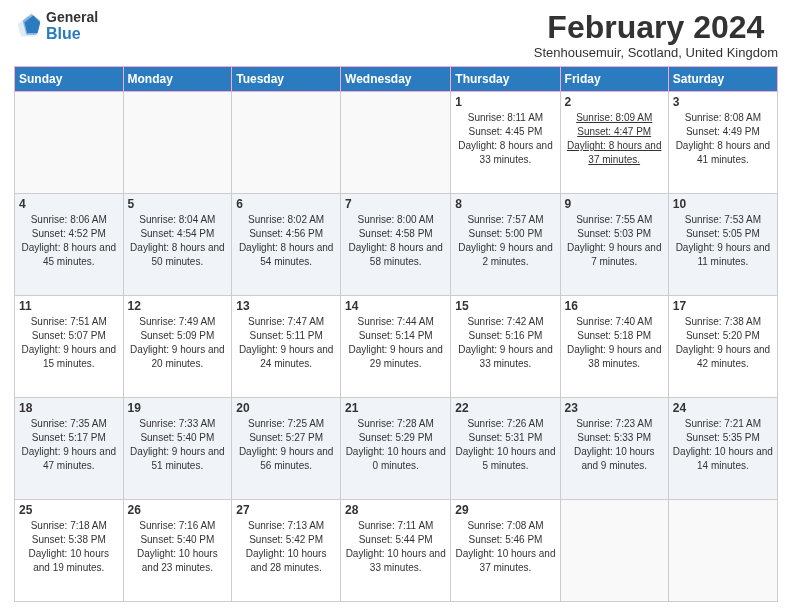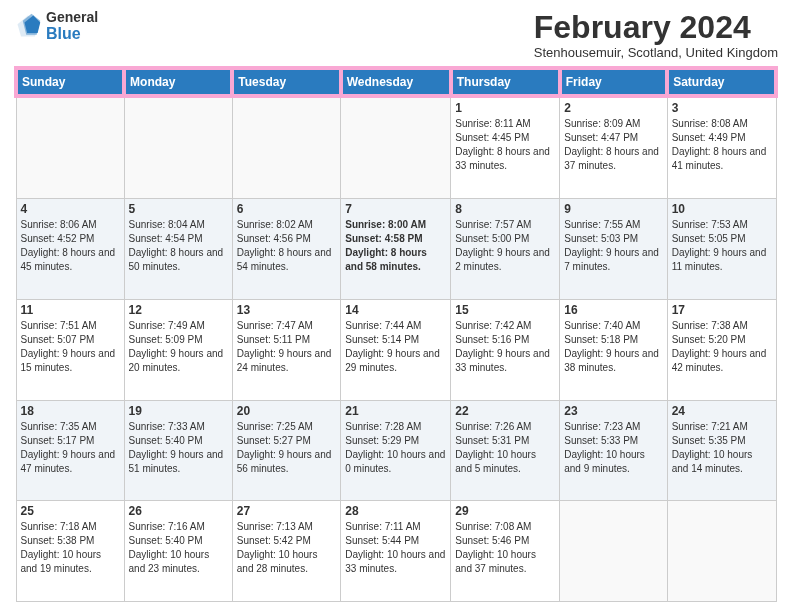--- a/index.html
+++ b/index.html
@@ -41,21 +41,21 @@
     .logo-blue {
       font-size: 16px;
       font-weight: bold;
       color: #2a7bbf;
     }
     .logo-icon {
       width: 28px;
       height: 28px;
     }
     .title-block {
-      text-align: left;
+      text-align: center;
     }
     .cal-title {
       font-size: 32px;
       font-weight: bold;
       color: #333;
       line-height: 1.1;
     }
     .cal-subtitle {
       font-size: 13px;
       color: #333;
@@ -66,21 +66,21 @@
       border-collapse: collapse;
       flex: 1;
     }
     .calendar-table thead tr th {
       background: #2a7bbf;
       color: #fff;
       font-size: 12px;
       font-weight: bold;
       padding: 5px 4px;
       text-align: left;
-      border: 4px solid #f9a8d4;
+      border: 1px solid #f9a8d4;
     }
     .calendar-table tbody tr td {
       border: 1px solid #ccc;
       vertical-align: top;
       padding: 3px 4px;
       font-size: 10px;
       color: #333;
       width: 113px;
       height: 78px;
       background: #fff;
@@ -97,20 +97,21 @@
     .day-num {
       font-weight: bold;
       font-size: 12px;
       display: block;
       margin-bottom: 2px;
     }
     .day-info {
       font-size: 10px;
       line-height: 1.4;
       color: #333;
+      text-align: center;
     }
   </style>
 </head>
 <body>
 
 <div class="page">
   <div class="header">
     <div class="logo">
       <svg class="logo-icon" viewBox="0 0 32 32">
         <polygon points="16,4 28,14 24,28 8,28 4,14" fill="#2a7bbf" opacity="0.15"></polygon>
@@ -147,21 +148,21 @@
           <td class="empty"></td>
           <td class="empty"></td>
           <td>
             <span class="day-num">1</span>
             <div class="day-info" style="white-space: pre-line;">Sunrise: 8:11 AM
 Sunset: 4:45 PM
 Daylight: 8 hours and 33 minutes.</div>
           </td>
           <td>
             <span class="day-num">2</span>
-            <div class="day-info" style="white-space: pre-line;">Sunrise: 8:09 AM
+            <div class="day-info" style="white-space: pre-line; text-decoration: underline;">Sunrise: 8:09 AM
 Sunset: 4:47 PM
 Daylight: 8 hours and 37 minutes.</div>
           </td>
           <td>
             <span class="day-num">3</span>
             <div class="day-info" style="white-space: pre-line;">Sunrise: 8:08 AM
 Sunset: 4:49 PM
 Daylight: 8 hours and 41 minutes.</div>
           </td>
         </tr>
@@ -179,21 +180,21 @@
 Daylight: 8 hours and 50 minutes.</div>
           </td>
           <td>
             <span class="day-num">6</span>
             <div class="day-info" style="white-space: pre-line;">Sunrise: 8:02 AM
 Sunset: 4:56 PM
 Daylight: 8 hours and 54 minutes.</div>
           </td>
           <td>
             <span class="day-num">7</span>
-            <div class="day-info" style="white-space: pre-line; font-weight: bold;">Sunrise: 8:00 AM
+            <div class="day-info" style="white-space: pre-line;">Sunrise: 8:00 AM
 Sunset: 4:58 PM
 Daylight: 8 hours and 58 minutes.</div>
           </td>
           <td>
             <span class="day-num">8</span>
             <div class="day-info" style="white-space: pre-line;">Sunrise: 7:57 AM
 Sunset: 5:00 PM
 Daylight: 9 hours and 2 minutes.</div>
           </td>
           <td>

